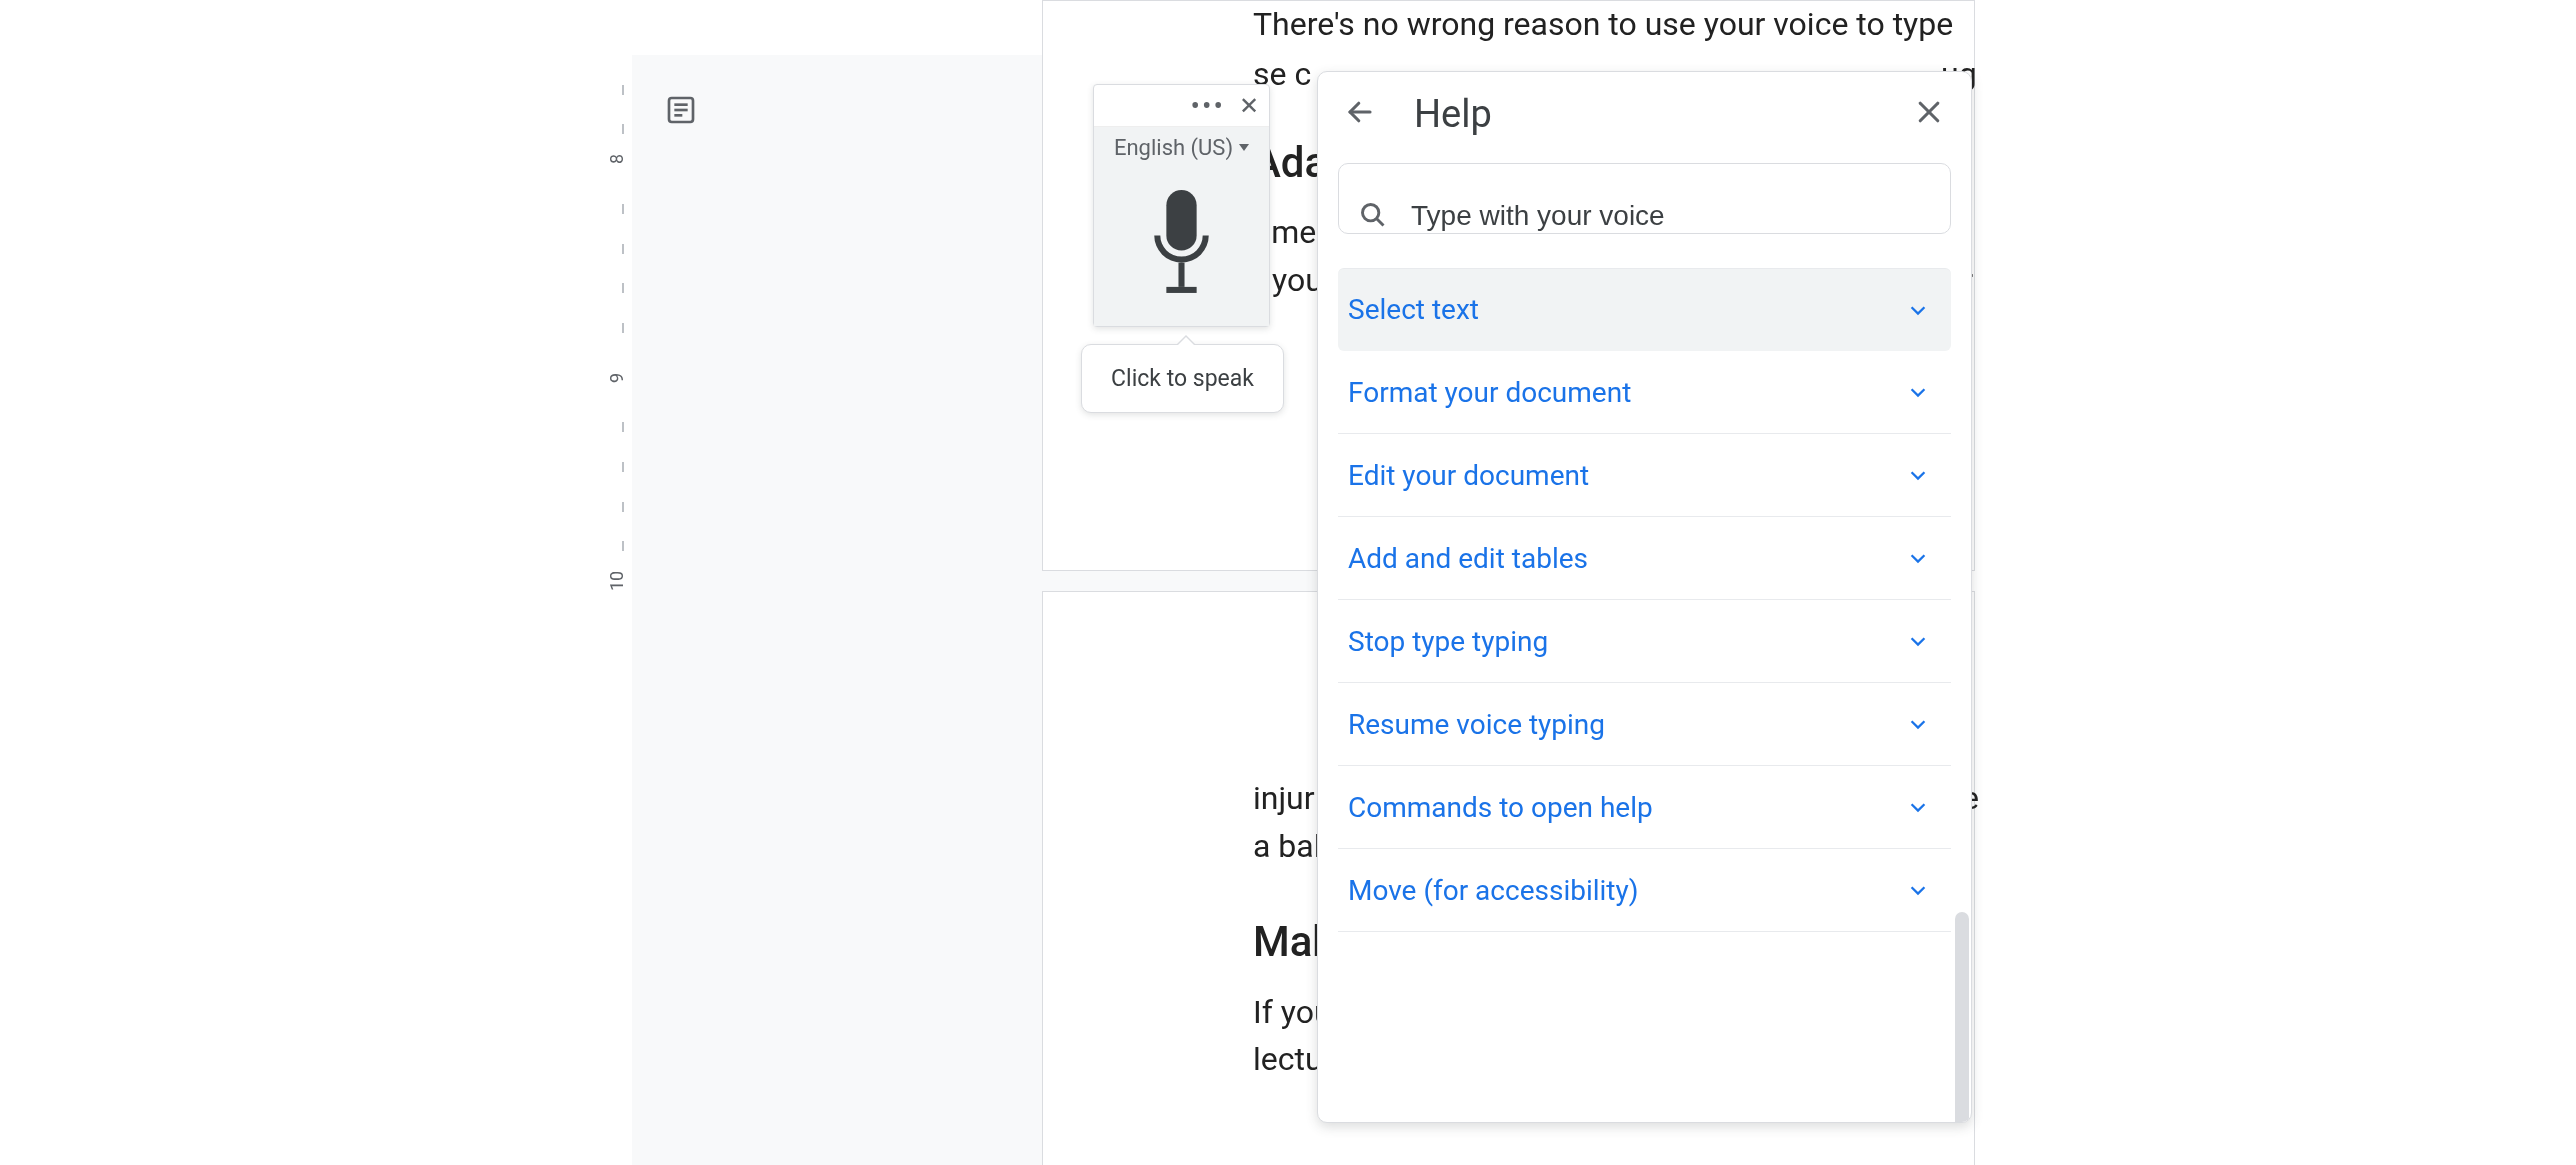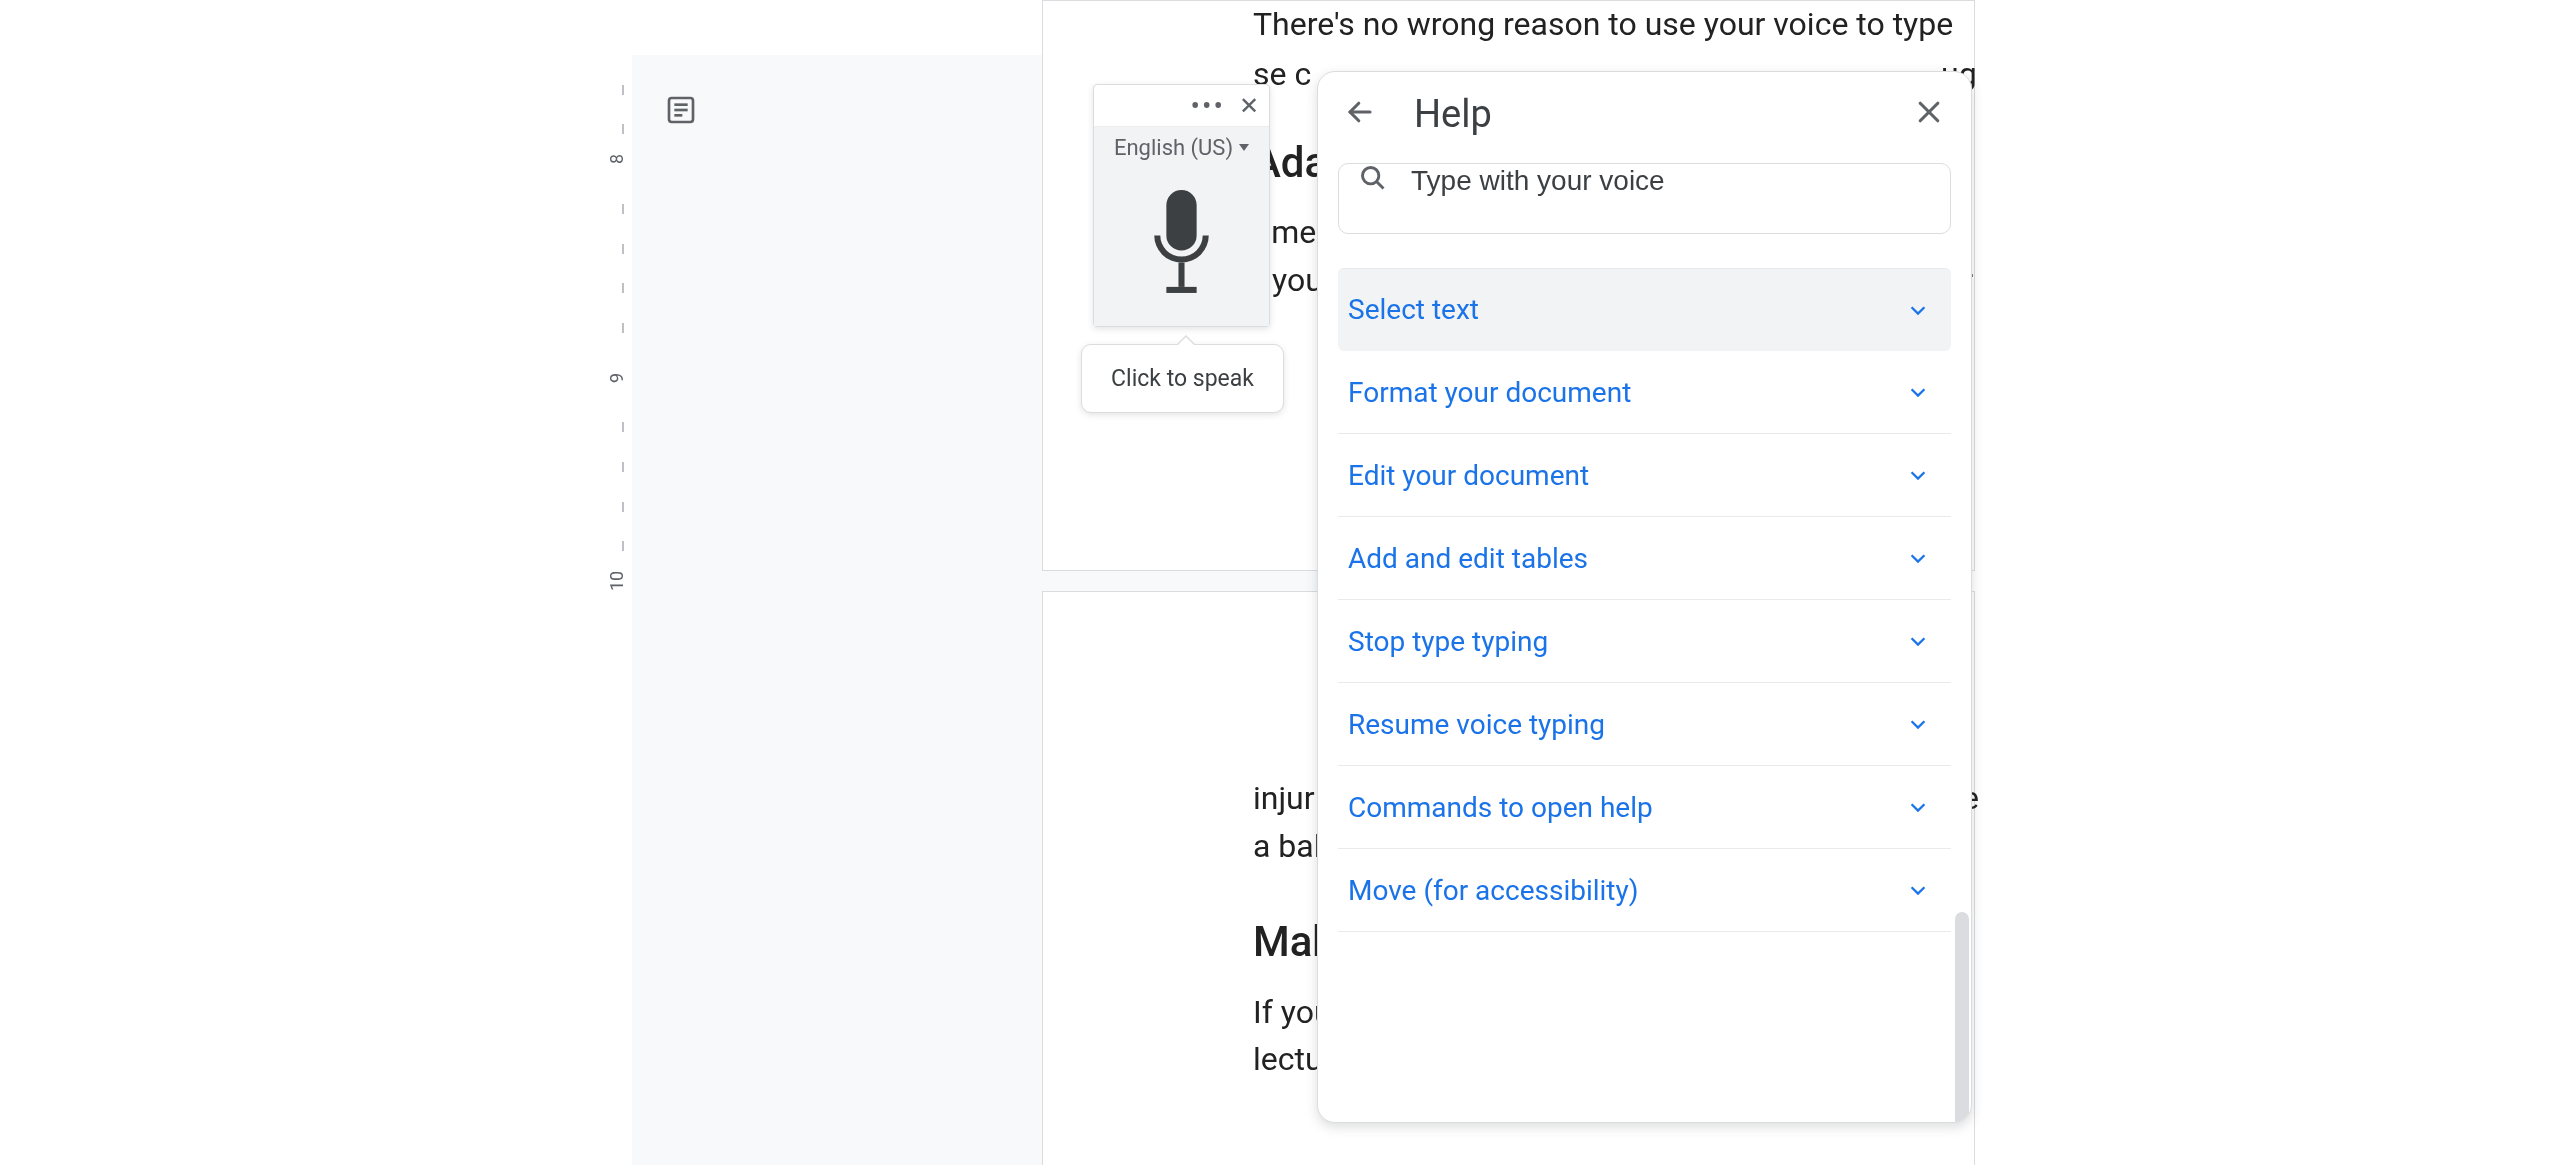--- a/index.html
+++ b/index.html
@@ -29,27 +29,27 @@
   .voice .lang{display:flex;align-items:center;justify-content:center;gap:6px;height:40px;background:#f1f3f4;color:#5f6368;font-size:22px;cursor:pointer}
   .voice .lang .tri{width:0;height:0;border-left:5px solid transparent;border-right:5px solid transparent;border-top:7px solid #5f6368}
   .voice .mic{height:159px;background:#f1f3f4;display:flex;align-items:center;justify-content:center;cursor:pointer}
   .voice .mic svg{width:79px;height:109px;fill:#3c4043}
 
   .tooltip{position:absolute;left:1081px;top:344px;width:203px;background:#fff;border:1px solid #dadce0;border-radius:10px;box-shadow:0 2px 6px rgba(60,64,67,.15);text-align:center;padding:20px 0;font-size:23px;color:#3c4043}
   .tooltip:before{content:"";position:absolute;top:-10px;left:94px;width:0;height:0;border-left:10px solid transparent;border-right:10px solid transparent;border-bottom:10px solid #dadce0}
   .tooltip:after{content:"";position:absolute;top:-8px;left:95px;width:0;height:0;border-left:9px solid transparent;border-right:9px solid transparent;border-bottom:9px solid #fff}
 
   
-  .help{position:absolute;left:1317px;top:71px;width:655px;height:1052px;background:#fff;border:1px solid #dadce0;border-radius:18px;box-shadow:0 4px 12px rgba(60,64,67,.18);display:flex;flex-direction:column;overflow:hidden}
+  .help{position:absolute;left:1317px;top:71px;width:655px;height:1052px;background:#fff;border:1px solid #dadce0;border-radius:10px;box-shadow:0 4px 12px rgba(60,64,67,.18);display:flex;flex-direction:column;overflow:hidden}
   .help .hdr{display:flex;align-items:center;height:83px;padding:0 20px}
   .help .hdr .title{font-size:38px;color:#3c4043;margin-left:32px;flex:1}
   .help .iconbtn{width:44px;height:44px;display:flex;align-items:center;justify-content:center;color:#5f6368;cursor:pointer;border-radius:50%}
   .help .iconbtn svg{width:30px;height:30px;stroke:#5f6368;stroke-width:2.5;fill:none;stroke-linecap:round;stroke-linejoin:round}
 
-  .search{margin:8px 20px 18px;height:71px;border:1px solid #dadce0;border-radius:10px;display:flex;align-items:flex-start;padding:0 20px;gap:22px}
+  .search{margin:8px 20px 18px;height:71px;border:1px solid #dadce0;border-radius:10px;display:flex;align-items:flex-end;padding:0 20px;gap:22px}
   .search svg{width:28px;height:28px;stroke:#5f6368;stroke-width:2.5;fill:none}
   .search input{flex:1;border:none;outline:none;font-size:28px;color:#3c4043;background:transparent}
 
   .list{flex:1;overflow-y:auto;padding:16px 20px 20px;position:relative}
   .item{display:flex;align-items:center;justify-content:space-between;height:83px;border-bottom:1px solid #e8eaed;padding:0 22px 0 10px;cursor:pointer}
   .item.first{border-top:1px solid #e8eaed}
   .item.sel{background:#f1f3f4;border-radius:6px;border-bottom:1px solid transparent}
   .item .lbl{color:#1a73e8;font-size:28px}
   .item .chev{width:22px;height:22px}
   .item .chev svg{width:22px;height:22px;stroke:#1a73e8;stroke-width:2.5;fill:none}

